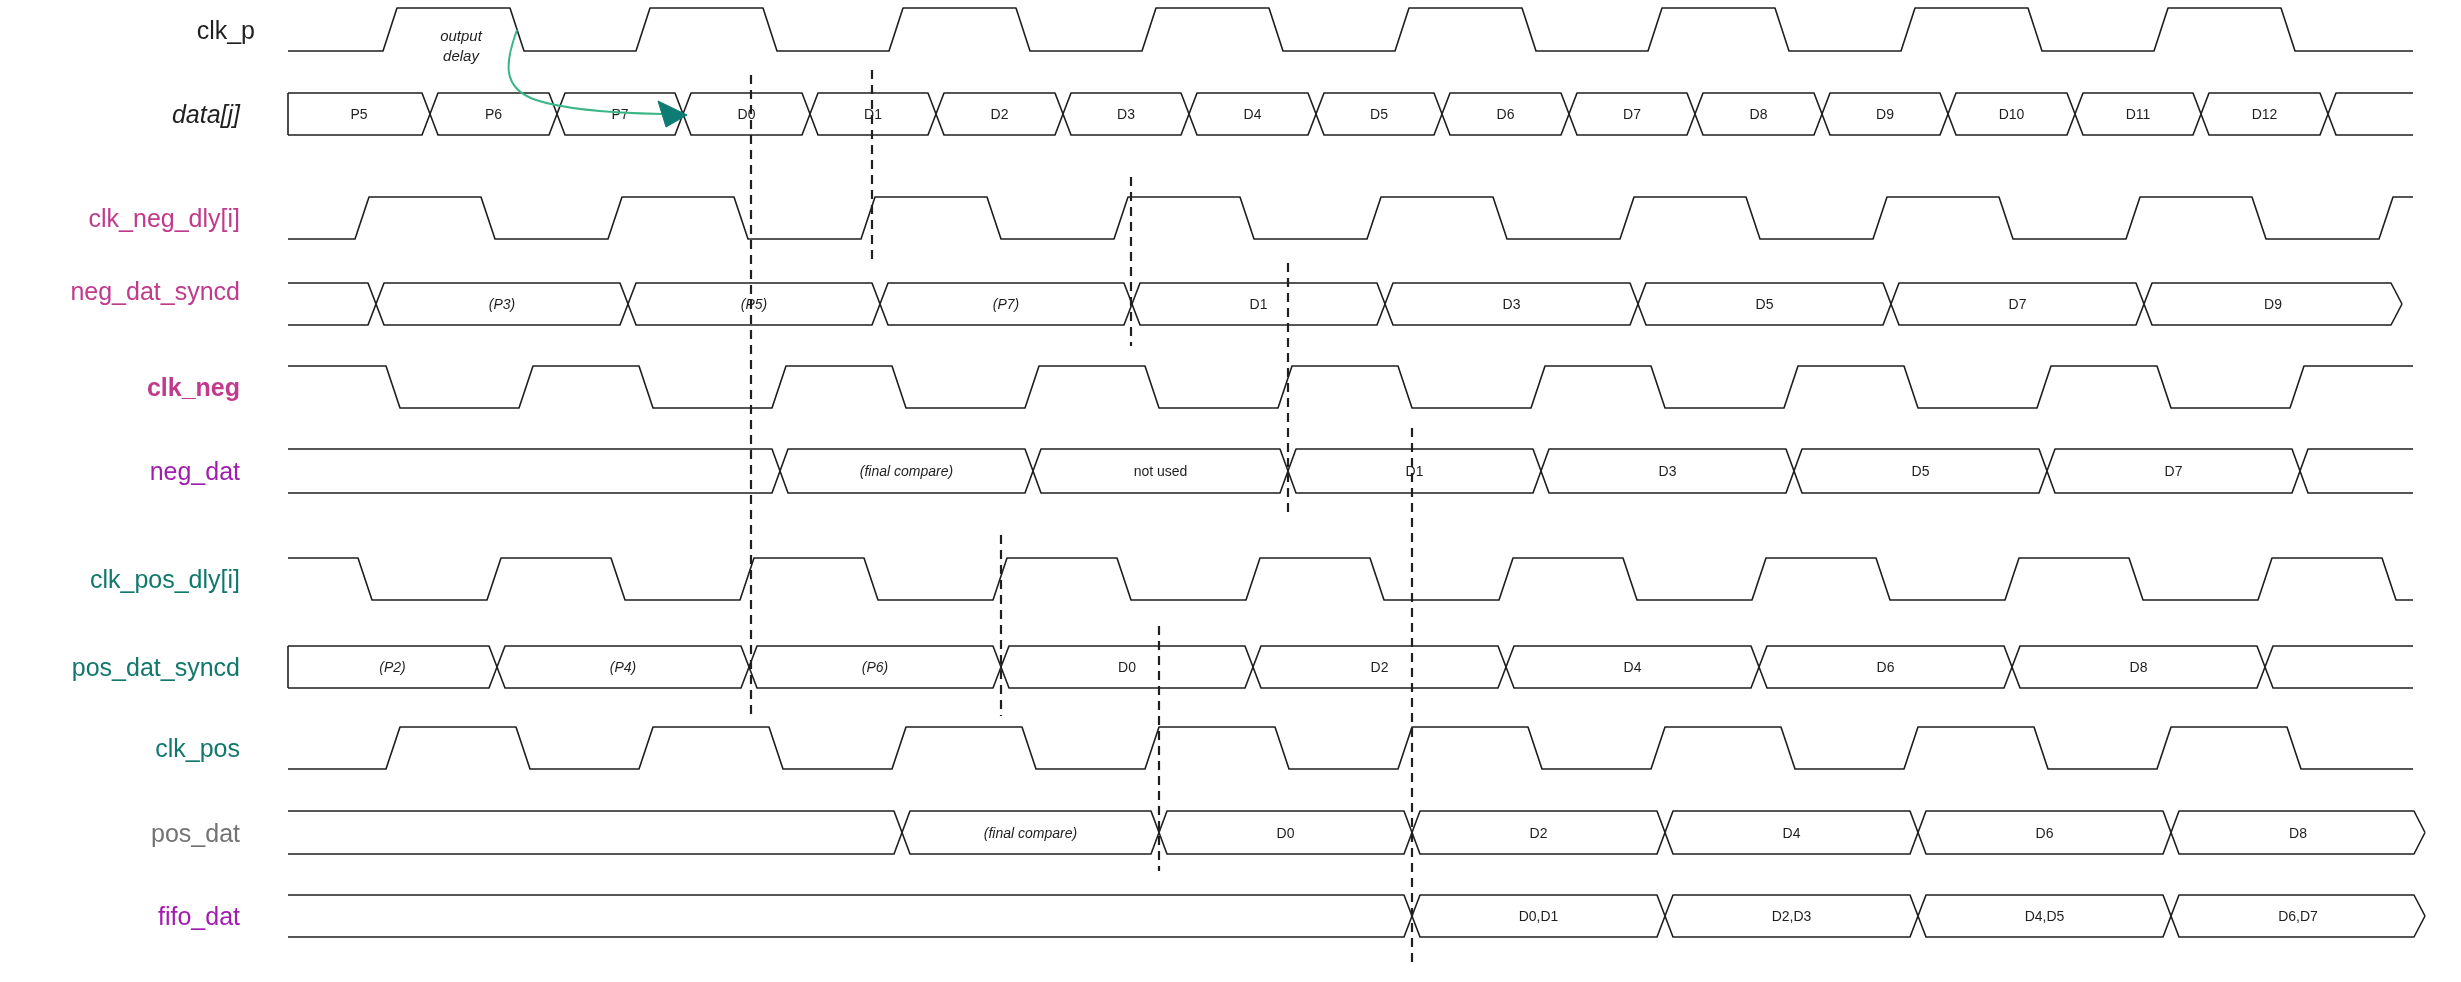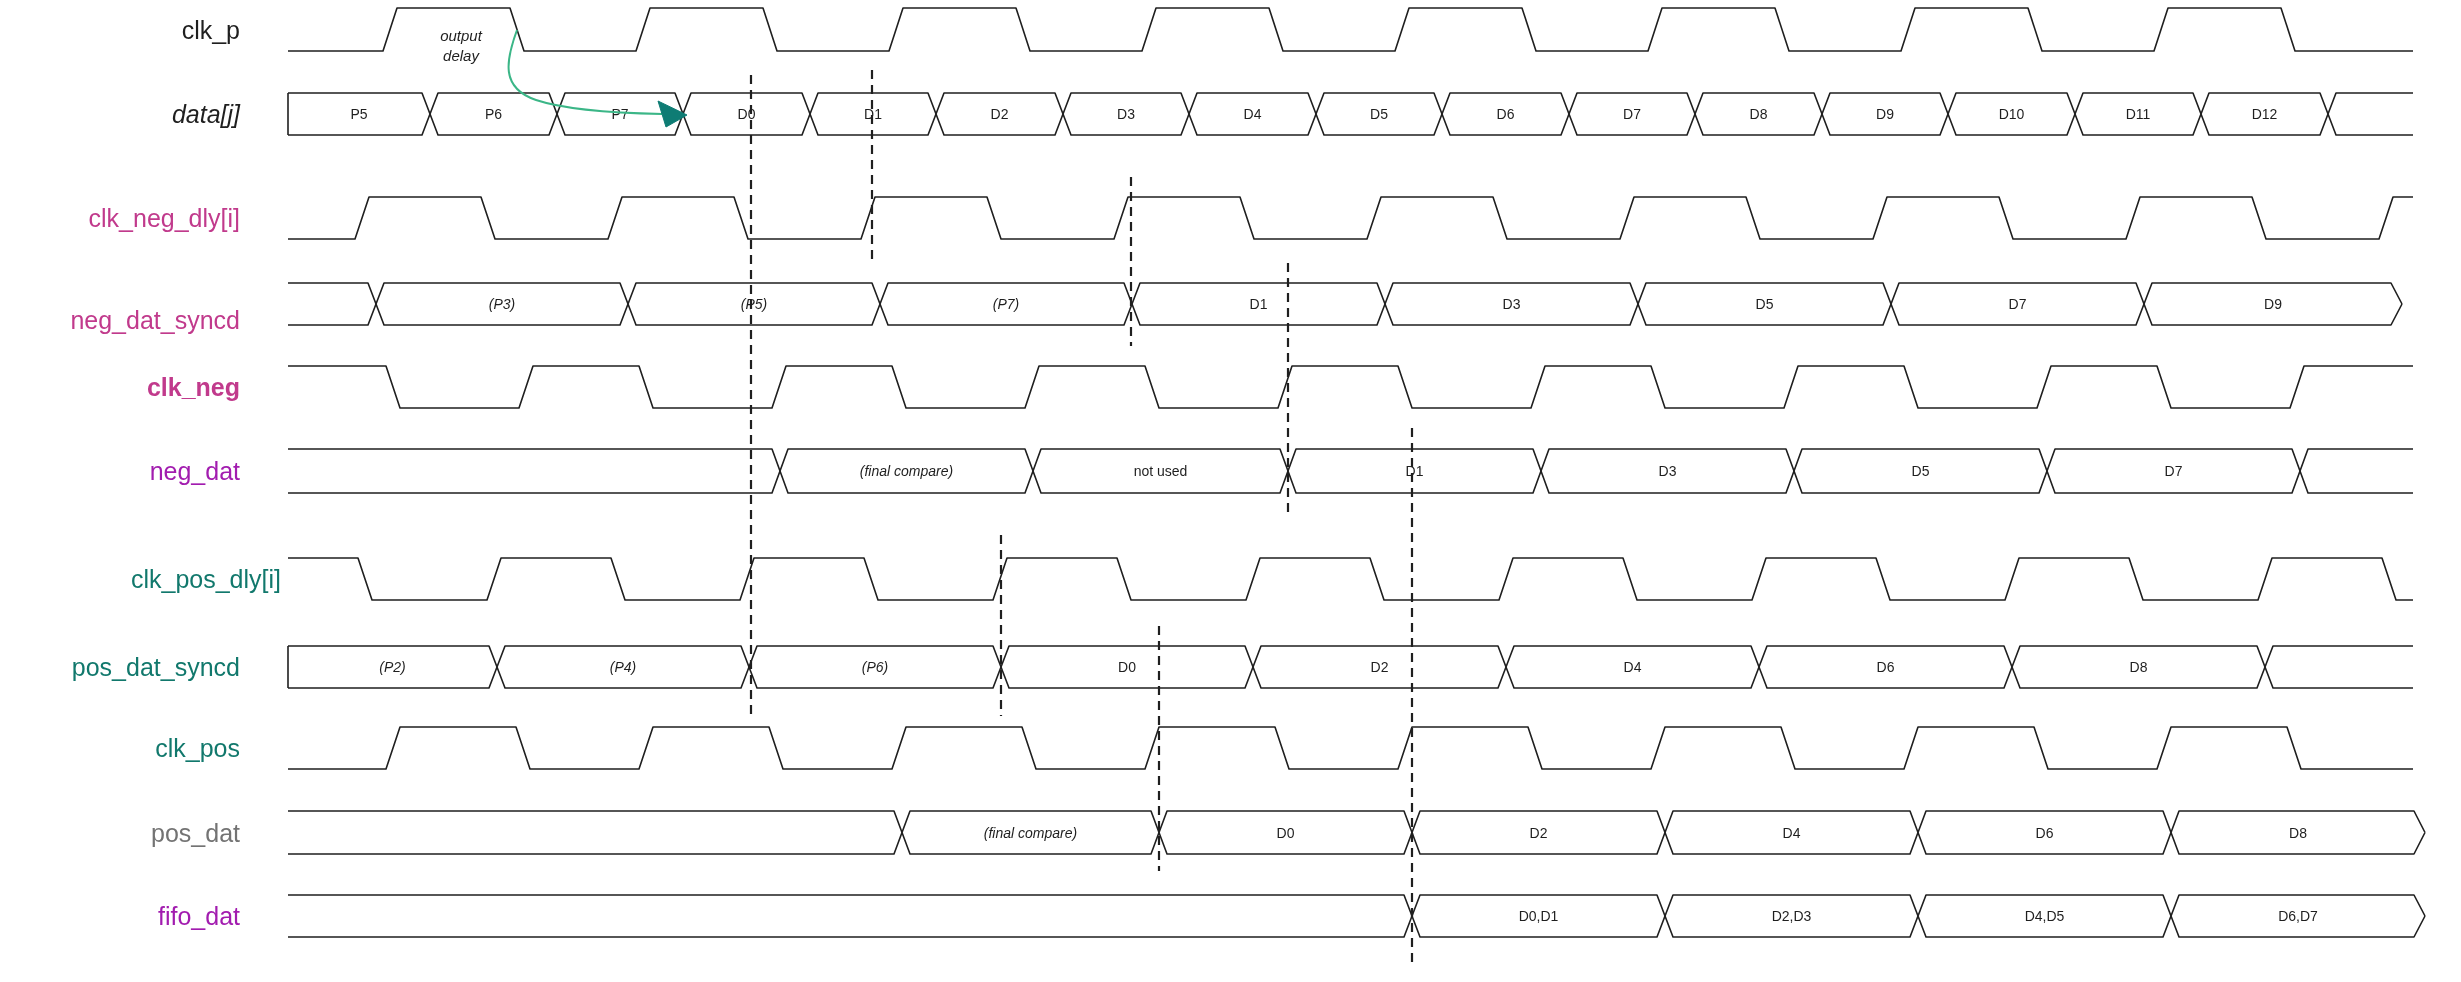--- a/index.html
+++ b/index.html
@@ -113,24 +113,24 @@
         <line x1="1412" y1="428" x2="1412" y2="965"></line>
       </g>
       <g>
         <text x="461" y="41" text-anchor="middle" font-size="15" font-style="italic" fill="#1f1f1f" font-family="&quot;Liberation Sans&quot;, sans-serif">output</text>
         <text x="461" y="61" text-anchor="middle" font-size="15" font-style="italic" fill="#1f1f1f" font-family="&quot;Liberation Sans&quot;, sans-serif">delay</text>
         <path d="M 517,30 C 506,60 500,88 536,100 C 566,110 612,113 662,114" fill="none" stroke="#3bb687" stroke-width="2"></path>
         <polygon points="687,115 658,101 666,127" fill="#0e7c74" stroke="#0e7c74" stroke-width="1"></polygon>
       </g>
     </svg>
 
-  <div class="sig-label" style="top: 14.5px; color: rgb(31, 31, 31);">clk_p</div>
+  <div class="sig-label" style="top: 14.5px; color: rgb(31, 31, 31); padding-left: 15px;">clk_p</div>
   <div class="sig-label" style="top: 99px; color: rgb(31, 31, 31); font-style: italic;">data[j]</div>
   <div class="sig-label" style="top: 203px; color: rgb(193, 58, 140);">clk_neg_dly[i]</div>
-  <div class="sig-label" style="top: 305px; color: rgb(193, 58, 140);">neg_dat_syncd</div>
+  <div class="sig-label" style="top: 276px; color: rgb(193, 58, 140);">neg_dat_syncd</div>
   <div class="sig-label" style="top: 372px; color: rgb(193, 58, 140); font-weight: bold;">clk_neg</div>
   <div class="sig-label" style="top: 456px; color: #a21caf;">neg_dat</div>
-  <div class="sig-label" style="top: 564px; color: rgb(17, 120, 108); margin-left: 41px;">clk_pos_dly[i]</div>
+  <div class="sig-label" style="top: 564px; color: rgb(17, 120, 108);">clk_pos_dly[i]</div>
   <div class="sig-label" style="top: 652px; color: rgb(17, 120, 108);">pos_dat_syncd</div>
   <div class="sig-label" style="top: 733px; color: rgb(17, 120, 108);">clk_pos</div>
   <div class="sig-label" style="top: 817.5px; color: #737373;">pos_dat</div>
   <div class="sig-label" style="top: 901px; color: #a21caf;">fifo_dat</div>
 </div>
 
 </body></html>

